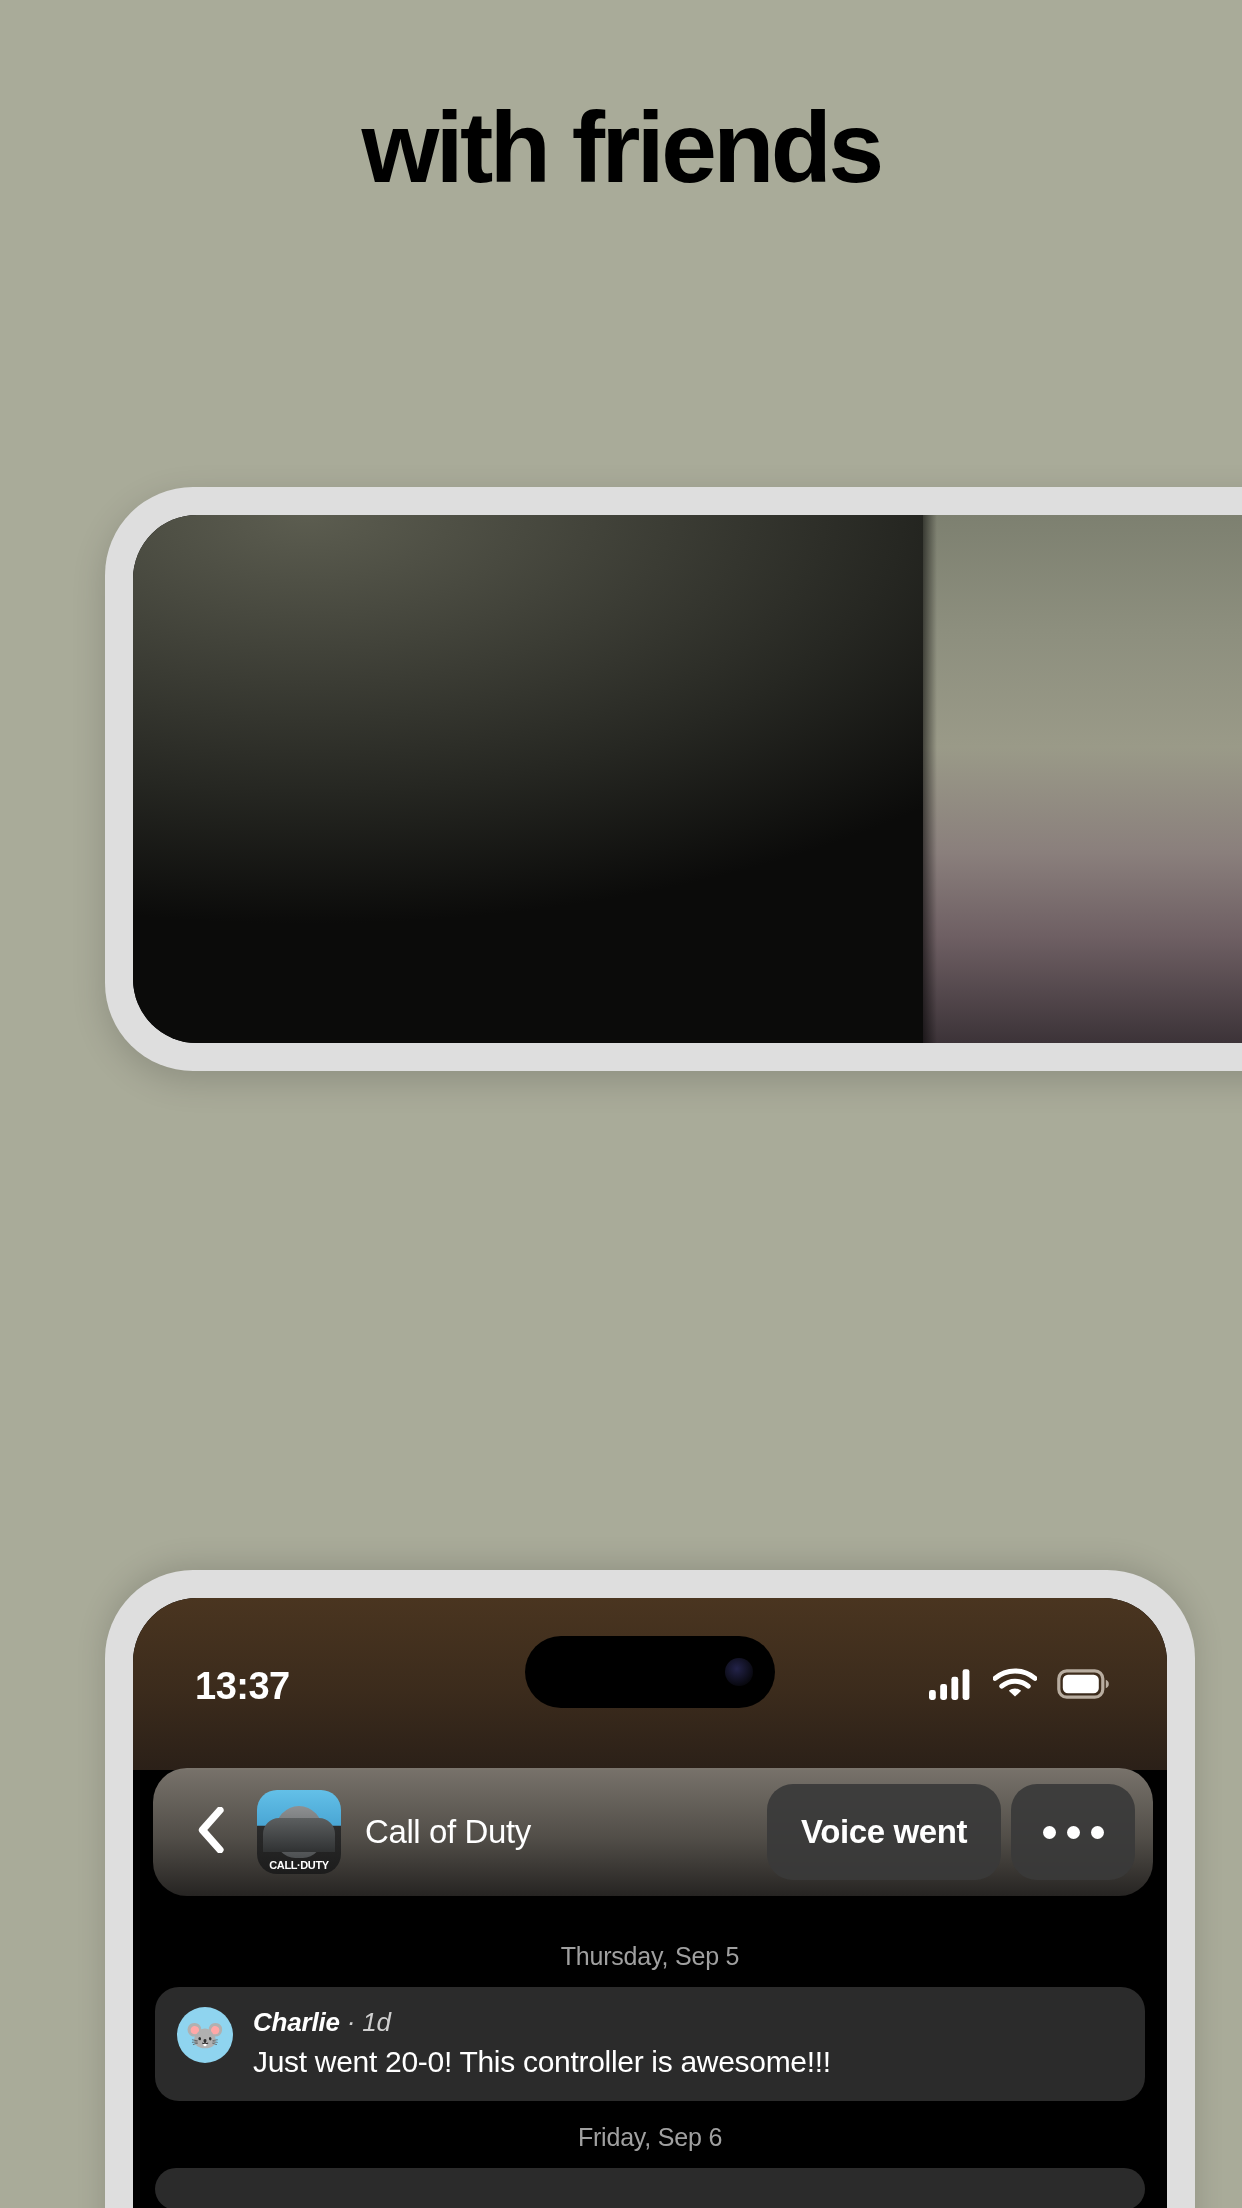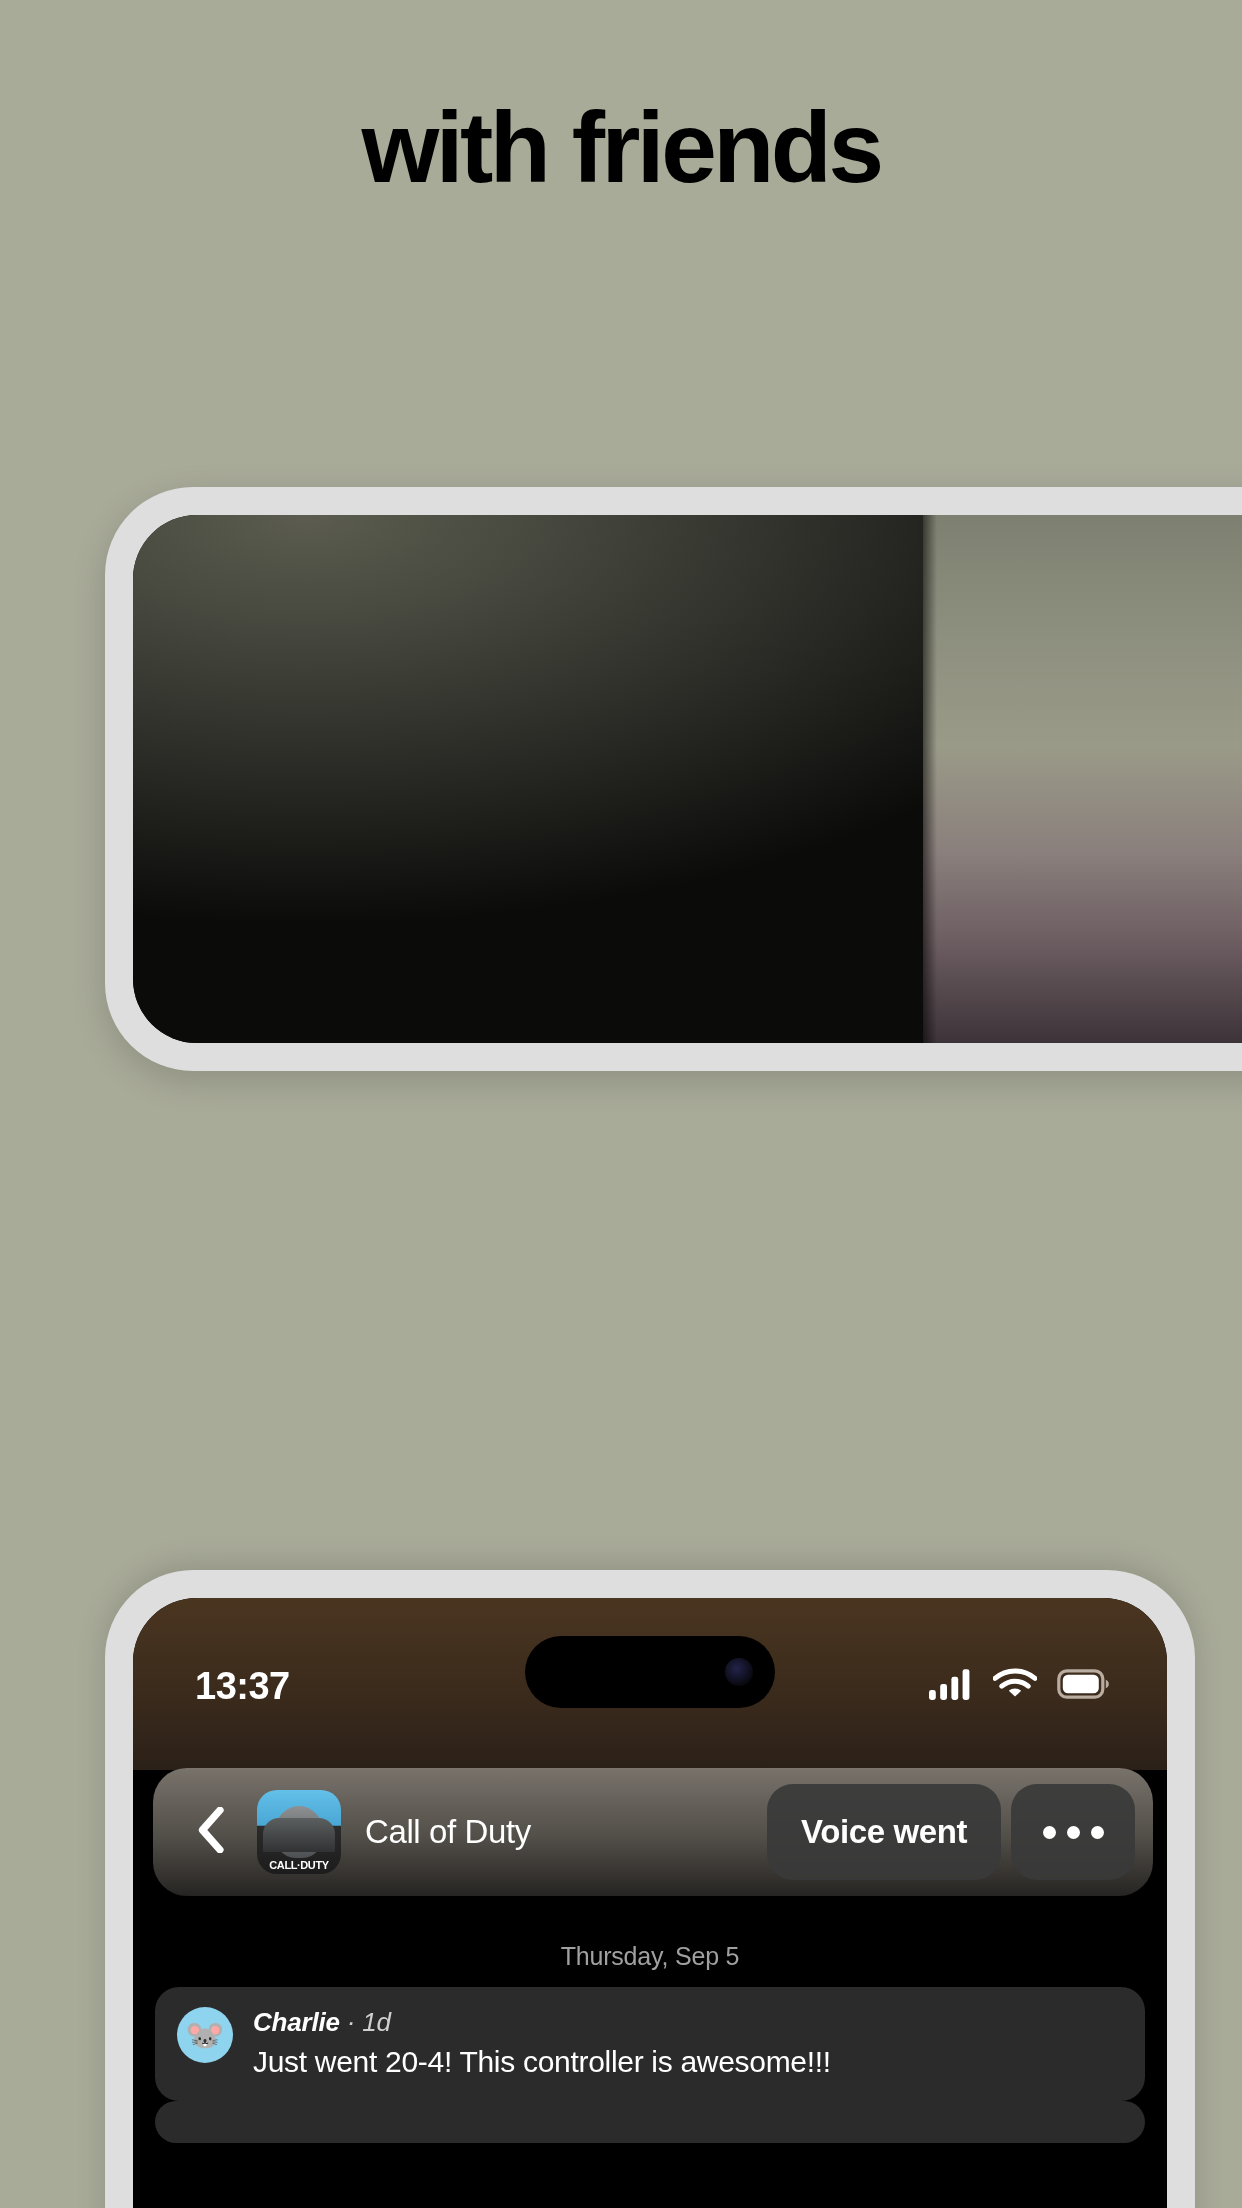--- a/index.html
+++ b/index.html
@@ -245,22 +245,23 @@
     <div class="chat">
       <div class="chat-date">Thursday, Sep 5</div>
 
       <div class="msg">
         <div class="msg-avatar">🐭</div>
         <div class="msg-body">
           <div class="msg-head">
             <b>Charlie</b>
             <span>· 1d</span>
           </div>
-          <div class="msg-text">Just went 20-4! This controller is awesome!!!</div>
+          <div class="msg-text">Just went 20-0! This controller is awesome!!!</div>
         </div>
       </div>
 
+      <div class="chat-date">Friday, Sep 6</div>
 
       <div class="msg" style="height:40px;overflow:hidden;"></div>
     </div>
 
   </div>
 </div>
 
 </body></html>

